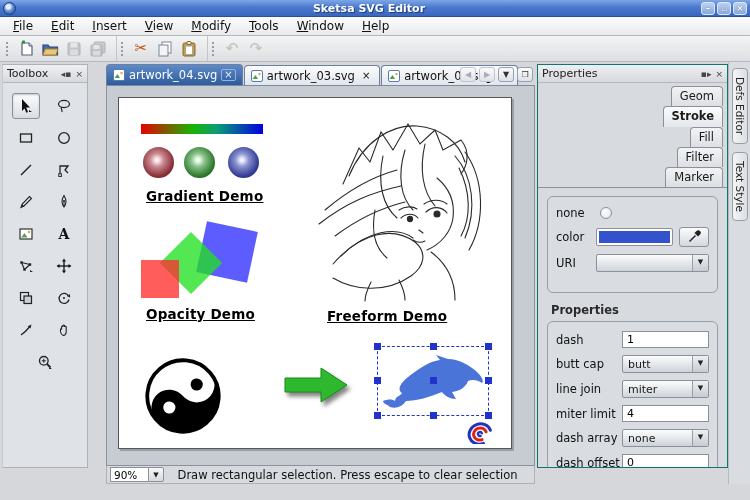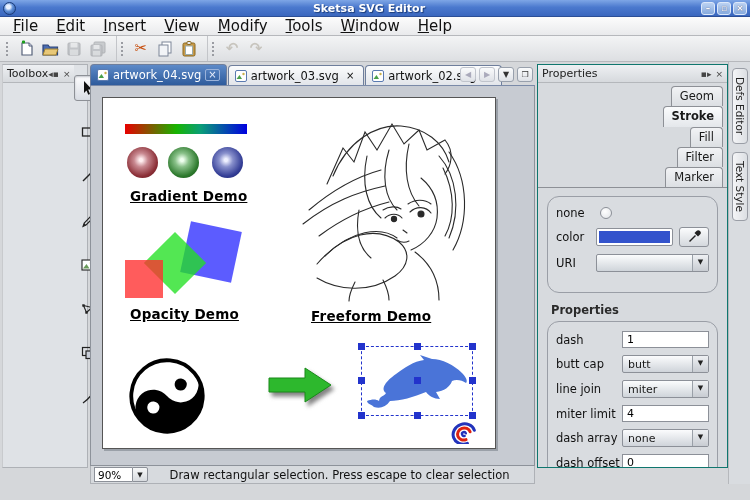--- a/index.html
+++ b/index.html
@@ -10,36 +10,36 @@
   
   .titlebar { height:17px; background:linear-gradient(#7ea6e6 0%,#4b79ce 45%,#3a67be 100%); display:flex; align-items:center; position:relative; border-bottom:1px solid #2c4f96; }
   .titlebar .app-icon { width:13px; height:13px; margin-left:3px; border-radius:50%;
      background:radial-gradient(circle at 40% 35%, #e8f0ff 0 20%, #6090d8 45%, #204a9a 100%); border:1px solid #1c3c78; }
   .title-text { position:absolute; left:0; right:12px; text-align:center; color:#fff; font-weight:bold; font-size:11px; text-shadow:1px 1px 1px #1c3c78; }
   .win-btns { margin-left:auto; display:flex; gap:2px; padding-right:3px; z-index:2; }
   .win-btn { width:14px; height:13px; border:1px solid #dce8fa; border-radius:3px; background:linear-gradient(#bcd2f2,#86aade); color:#fff; font-size:9px; line-height:11px; text-align:center; font-weight:bold; text-shadow:0 0 1px #335; }
 
   
   .menubar { height:19px; background:linear-gradient(#fcfcfc,#e9eaec); border-bottom:1px solid #b6b8bc; display:flex; align-items:center; padding-left:4px; }
-  .menu-item { display:inline-block; padding:2px 9px 3px; font-size:15px; color:#111; }
+  .menu-item { display:inline-block; padding:2px 9px 3px; font-size:12px; color:#111; }
   .menu-item::first-letter { text-decoration:underline; }
 
   
   .toolbar { height:26px; background:linear-gradient(#f3f4f5,#dddfe2); border-bottom:1px solid #b6b8bc; display:flex; align-items:center; padding-left:2px; }
   .tb-group { display:flex; align-items:center; height:100%; padding:0 6px 0 2px; border-right:1px solid #c3c5c9; }
   .grip { width:3px; height:14px; border-left:2px dotted #9a9ca2; margin:0 5px 0 2px; }
   .tb-btn { width:24px; height:22px; display:flex; align-items:center; justify-content:center; border-radius:3px; }
   .tb-btn.disabled { opacity:.45; filter:grayscale(60%); }
   .glyph-icon { font-size:15px; line-height:1; }
 
   
   .main { flex:1; display:flex; min-height:0; }
 
   
-  .toolbox { width:86px; background:#dfe2e6; border:1px solid #aeb1b6; border-left:1px solid #c8cacd; margin:2px 0 16px 2px; display:flex; flex-direction:row; }
+  .toolbox { width:86px; background:#dfe2e6; border:1px solid #aeb1b6; border-left:1px solid #c8cacd; margin:2px 16px 16px 2px; display:flex; flex-direction:column; }
   .panel-header { height:18px; display:flex; align-items:center; padding:0 4px; background:linear-gradient(#eef0f3,#d6d9dd); border-bottom:1px solid #b4b7bb; }
   .panel-title { font-size:11px; color:#222; }
   .panel-hdr-icons { margin-left:auto; display:flex; gap:4px; color:#444; font-size:9px; }
   .tool-grid { display:grid; grid-template-columns:repeat(2,28px); justify-content:center; gap:6px 10px; padding-top:10px; }
   .tool { width:28px; height:26px; display:flex; align-items:center; justify-content:center; border-radius:3px; position:relative; }
   .tool.active { background:linear-gradient(#fdfdfe,#d9dde4); border:1px solid #8d9096; box-shadow:inset 0 1px 2px #bfc3c9; }
   .tool.span2 { grid-column:1 / span 2; justify-self:center; }
   .tool svg { display:block; }
 
   
@@ -85,21 +85,21 @@
   .combo-btn { width:16px; height:15px; border:1px solid #8c9098; border-radius:0 2px 2px 0; background:linear-gradient(#f6f7f8,#d8dbdf); font-size:7px; text-align:center; line-height:14px; color:#222; }
   .status-msg { flex:1; text-align:center; font-size:11.5px; color:#111; }
 
   
   .props-panel { width:191px; background:#d7dade; border:1px solid #0f766e; margin:2px 0 16px 0; display:flex; flex-direction:column; }
   .props-tabs { display:flex; align-items:flex-end; padding:3px 2px 0 4px; border-bottom:1px solid #8d9096; background:#d7dade;flex-direction:column; }
   .ptab { padding:2px 8px 3px; border:1px solid #8d9096; border-bottom:none; border-radius:4px 4px 0 0; background:linear-gradient(#f2f3f5,#dcdfe3); margin-right:2px; font-size:11.5px; }
   .ptab.active { font-weight:bold; background:linear-gradient(#fbfcfd,#e4e7eb); padding-bottom:4px; }
   .props-body { flex:1; padding:8px 9px; overflow:hidden; }
   .section-title { font-weight:bold; font-size:11.5px; color:#2a2a2a; margin:2px 0 4px 4px; }
-  .groupbox { border:1px solid #9a9ea6; border-radius:12px; padding:9px 8px; margin-bottom:10px; background:#d9dce0; }
+  .groupbox { border:1px solid #9a9ea6; border-radius:6px; padding:9px 8px; margin-bottom:10px; background:#d9dce0; }
   .prow { display:flex; align-items:center; margin-bottom:7px; }
   .prow:last-child { margin-bottom:11px; }
   .plabel { width:66px; font-size:11.5px; color:#111; flex-shrink:0; }
   .pinput { flex:1; height:17px; border:1px solid #8c9098; background:#fff; font-size:11px; padding:0 4px; font-family:inherit; min-width:0; }
   .pselect { flex:1; height:18px; border:1px solid #8c9098; border-radius:2px; background:linear-gradient(#fbfcfd,#cfd4da); display:flex; align-items:center; min-width:0; }
   .pselect .sel-text { flex:1; padding:4px 5px; font-size:11px; }
   .pselect .sel-arrow { width:16px; height:16px; border-left:1px solid #9aa0a8; background:linear-gradient(#eef0f3,#c8ccd2); font-size:7px; text-align:center; line-height:15px; color:#222; }
   .radio { width:12px; height:12px; border-radius:50%; border:1px solid #8c9098; background:radial-gradient(circle at 40% 35%, #fff, #dfe2e6); margin-left:4px; }
   .swatch-btn { flex:1; height:18px; border:1px solid #8c9098; border-radius:2px; background:#fff; padding:2px; }
   .swatch-fill { width:100%; height:100%; }

